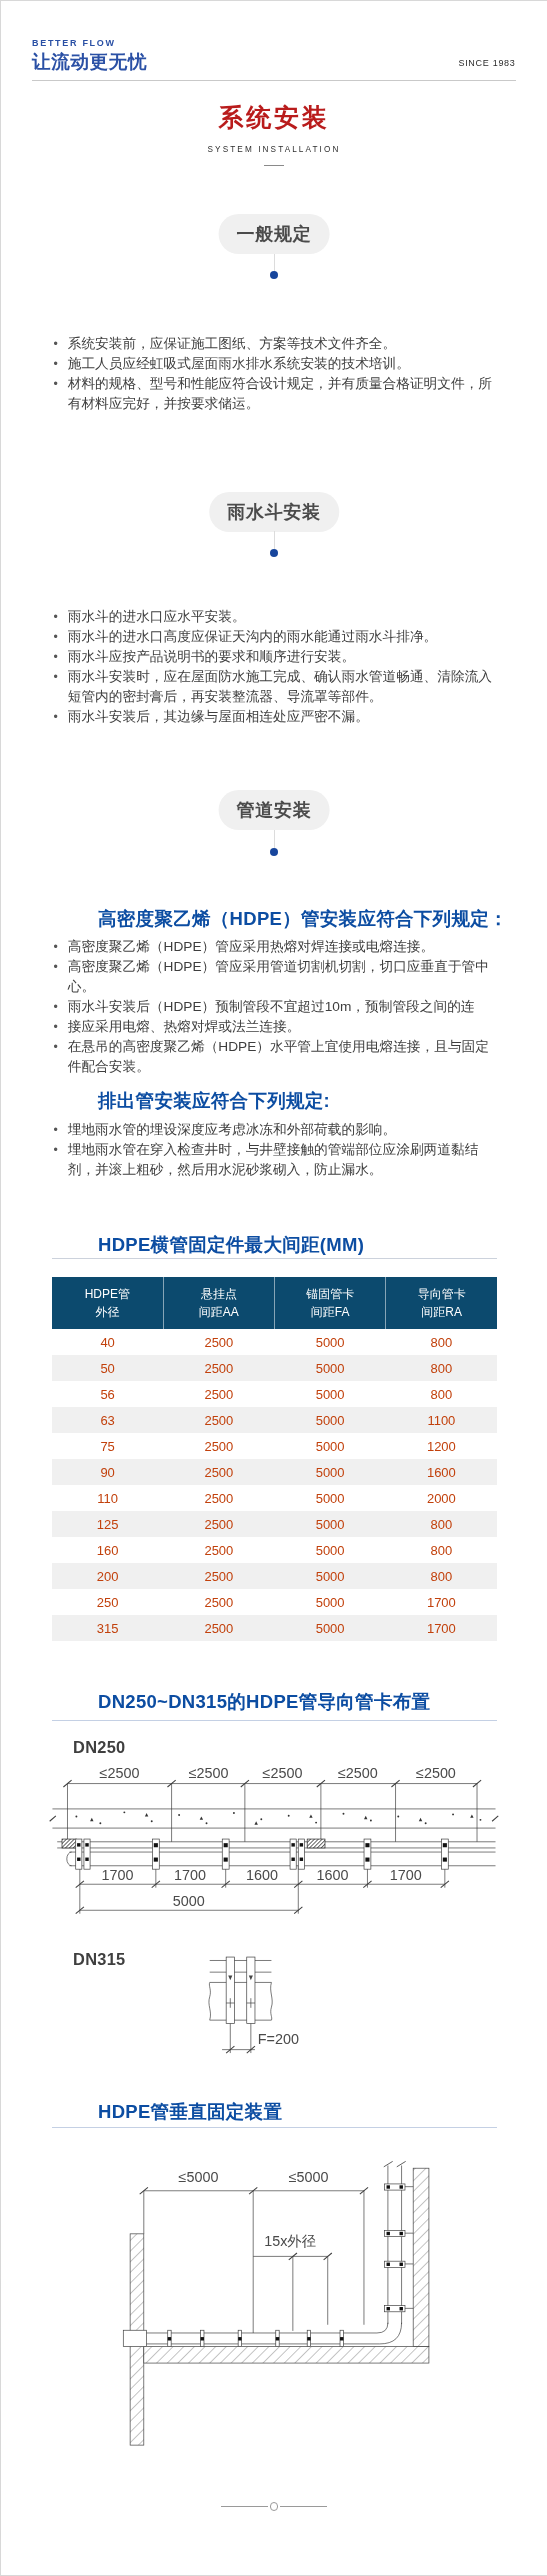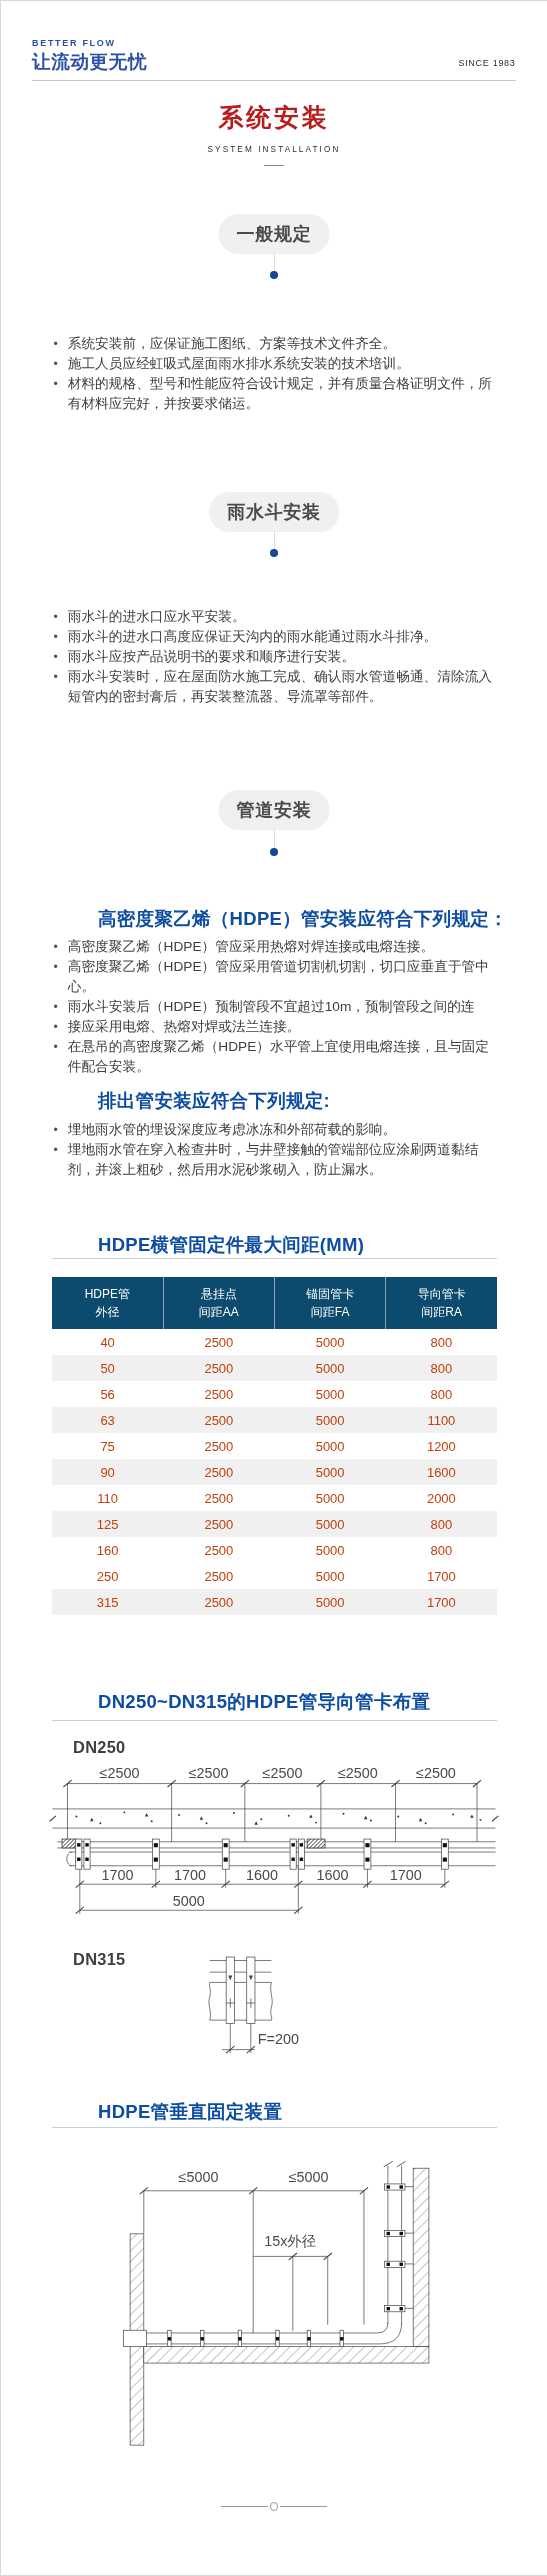--- a/index.html
+++ b/index.html
@@ -71,20 +71,21 @@
   </ul>
 
   <div class="abs badge" style="top:491px;">雨水斗安装</div>
   <div class="abs stem" style="top:530px;height:18px;"></div>
   <div class="abs dot" style="top:548px;"></div>
   <ul class="abs blist" style="top:606px;">
     <li>雨水斗的进水口应水平安装。</li>
     <li>雨水斗的进水口高度应保证天沟内的雨水能通过雨水斗排净。</li>
     <li>雨水斗应按产品说明书的要求和顺序进行安装。</li>
     <li>雨水斗安装时，应在屋面防水施工完成、确认雨水管道畅通、清除流入短管内的密封膏后，再安装整流器、导流罩等部件。</li>
+    <li>雨水斗安装后，其边缘与屋面相连处应严密不漏。</li>
   </ul>
 
   <div class="abs badge" style="top:789px;">管道安装</div>
   <div class="abs stem" style="top:829px;height:18px;"></div>
   <div class="abs dot" style="top:847px;"></div>
 
   <div class="abs bluehead" style="top:905px;">高密度聚乙烯（HDPE）管安装应符合下列规定：</div>
   <ul class="abs blist" style="top:936px;">
     <li>高密度聚乙烯（HDPE）管应采用热熔对焊连接或电熔连接。</li>
     <li>高密度聚乙烯（HDPE）管应采用管道切割机切割，切口应垂直于管中心。</li>
@@ -167,20 +168,26 @@
           <td>2000</td>
         </tr>
       <tr class="alt">
           <td>125</td>
           <td>2500</td>
           <td>5000</td>
           <td>800</td>
         </tr>
       <tr>
           <td>160</td>
+          <td>2500</td>
+          <td>5000</td>
+          <td>800</td>
+        </tr>
+      <tr class="alt">
+          <td>200</td>
           <td>2500</td>
           <td>5000</td>
           <td>800</td>
         </tr>
       <tr>
           <td>250</td>
           <td>2500</td>
           <td>5000</td>
           <td>1700</td>
         </tr>

